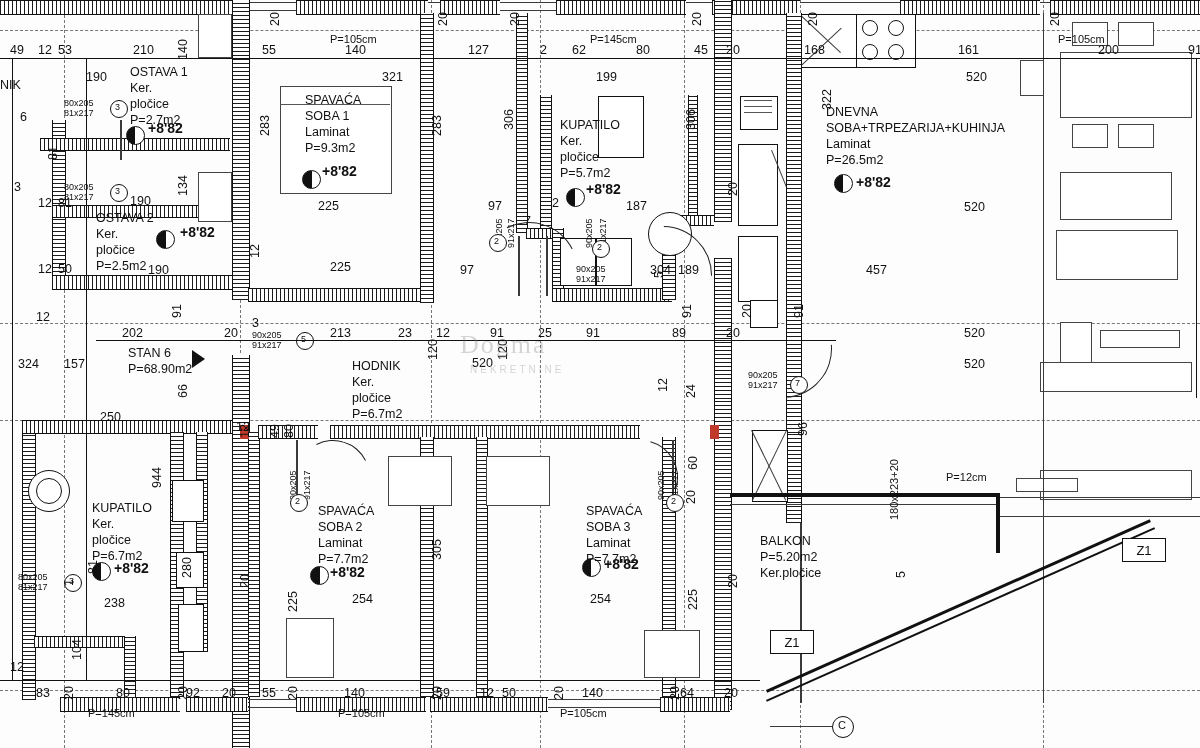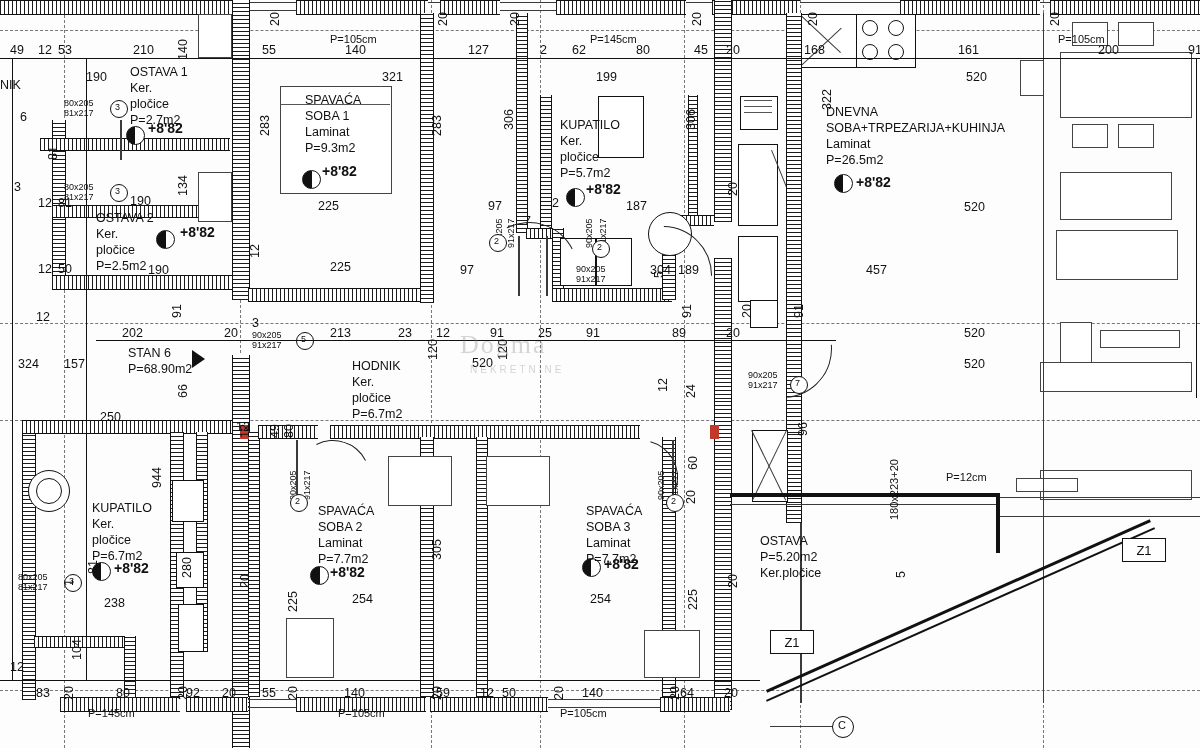--- a/index.html
+++ b/index.html
@@ -241,21 +241,21 @@
   <div class="elev" style="left:114px;top:560px;">+8'82</div>
 
   <div class="room" style="left:318px;top:503px;"><span>SPAVAĆA
 SOBA 2</span><br><span>Laminat</span><br><span>P=7.7m2</span></div>
   <div class="elev" style="left:330px;top:564px;">+8'82</div>
 
   <div class="room" style="left:586px;top:503px;"><span>SPAVAĆA
 SOBA 3</span><br><span>Laminat</span><br><span>P=7.7m2</span></div>
   <div class="elev" style="left:604px;top:556px;">+8'82</div>
 
-  <div class="room" style="left:760px;top:533px;"><span>OSTAVA</span><br><span>P=5.20m2</span><br><span>Ker.pločice</span></div>
+  <div class="room" style="left:760px;top:533px;"><span>BALKON</span><br><span>P=5.20m2</span><br><span>Ker.pločice</span></div>
 
   <div class="room" style="left:128px;top:345px;"><span>STAN 6</span><br><span>P=68.90m2</span></div>
   <div class="arrowtri" style="left:192px;top:350px;"></div>
 
   <div class="lbl tiny" style="left:64px;top:98px;"><span>80x205</span><br><span>81x217</span></div>
   <div class="circ" style="left:110px;top:100px;width:16px;height:16px;"></div>
   <div class="lbl tiny" style="left:115px;top:102px;">3</div>
 
   <div class="lbl tiny" style="left:64px;top:182px;"><span>80x205</span><br><span>81x217</span></div>
   <div class="circ" style="left:110px;top:184px;width:16px;height:16px;"></div>

